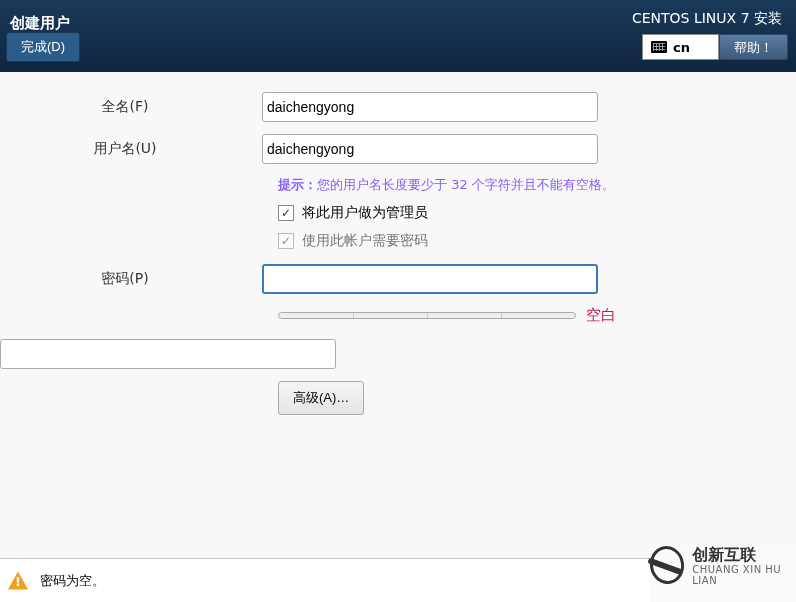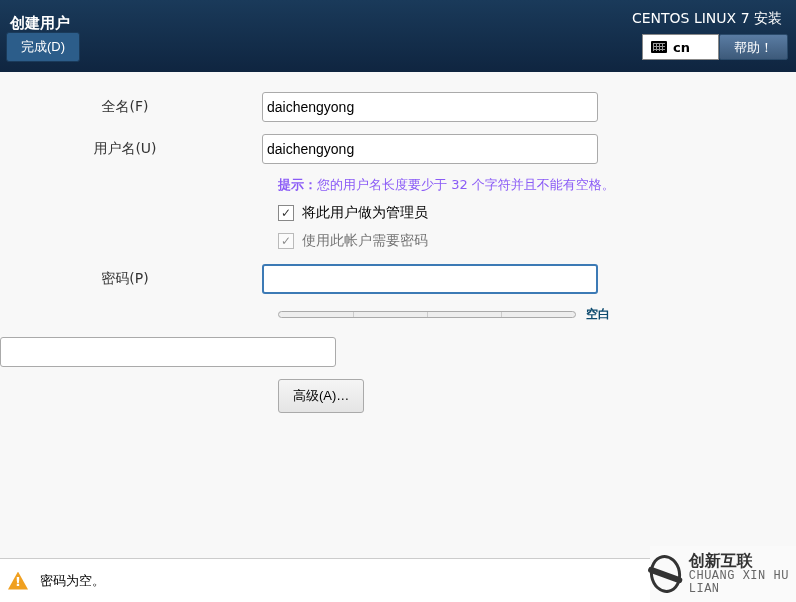--- a/index.html
+++ b/index.html
@@ -175,23 +175,22 @@
     .pw-meter::before { left: 25%; }
     .pw-meter::after  { left: 50%; }
     .pw-meter .seg3 {
       position: absolute;
       top: 0; bottom: 0;
       left: 75%;
       width: 1px;
       background: #ccc;
     }
     .pw-meter-label {
-      font-size: 12px;
-      color: #0c4a6e;
-      font-weight: bold;
+      font-size: 15px;
+      color: #be185d;
     }
     .adv-btn {
       margin-left: 278px;
       padding: 7px 14px;
       font-size: 13px;
       border: 1px solid #aaa;
       background: linear-gradient(180deg,#f5f5f5,#e5e5e5);
       border-radius: 3px;
       cursor: pointer;
       text-align: center;
@@ -232,21 +231,21 @@
       font-size: 13px;
     }
     .watermark {
       position: absolute;
       right: 0;
       bottom: 0;
       width: 146px;
       height: 56px;
       background: #fafafa;
       display: flex;
-      align-items: center;
+      align-items: flex-start;
       justify-content: center;
       gap: 8px;
     }
     .wm-logo {
       width: 38px; height: 38px;
       border: 3px solid #333;
       border-radius: 50%;
       position: relative;
       transform: rotate(-10deg);
     }
@@ -258,21 +257,21 @@
       background: #333;
       transform: rotate(30deg);
       border-radius: 3px;
     }
     .wm-text {
       display: flex;
       flex-direction: column;
       line-height: 1.1;
     }
     .wm-cn { font-size: 16px; font-weight: bold; color: #333; }
-    .wm-en { font-size: 12px; color: #666; letter-spacing: 0.5px; font-family: Liberation Mono, monospace; }
+    .wm-en { font-size: 10px; color: #666; letter-spacing: 0.5px; }
   </style>
 </head>
 <body>
 
 <div class="header">
   <div class="title-left">创建用户</div>
   <div class="title-right">CENTOS LINUX 7 安装</div>
   <button class="done-btn">完成(D)</button>
   <div class="topbar-right">
     <div class="lang-ind">

